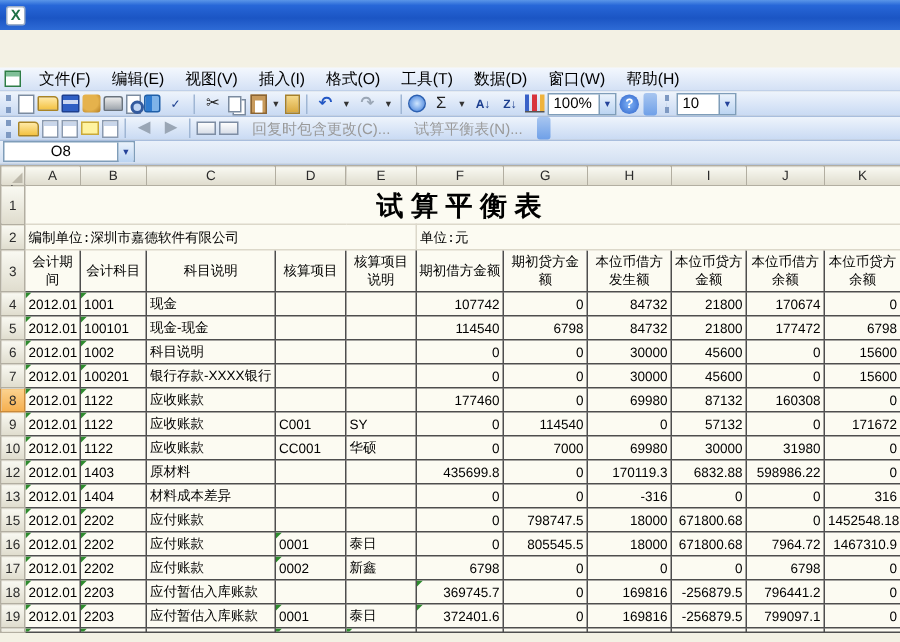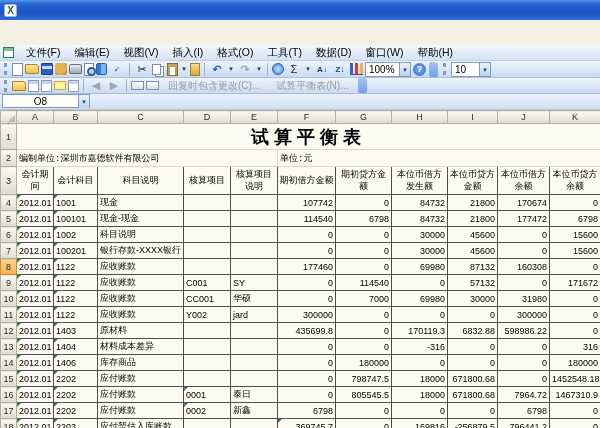--- a/index.html
+++ b/index.html
@@ -328,34 +328,20 @@
             <td class="b txt">CC001</td>
             <td class="b txt">华硕</td>
             <td class="b num">0</td>
             <td class="b num">7000</td>
             <td class="b num">69980</td>
             <td class="b num">30000</td>
             <td class="b num">31980</td>
             <td class="b num">0</td>
           </tr>
           <tr style="height:16px">
-            <th class="rowh">11</th>
-            <td class="b txt"><span class="tri"></span>2012.01</td>
-            <td class="b txt"><span class="tri"></span>1122</td>
-            <td class="b txt">应收账款</td>
-            <td class="b txt">Y002</td>
-            <td class="b txt">jard</td>
-            <td class="b num">300000</td>
-            <td class="b num">0</td>
-            <td class="b num">0</td>
-            <td class="b num">0</td>
-            <td class="b num">300000</td>
-            <td class="b num">0</td>
-          </tr>
-          <tr style="height:16px">
             <th class="rowh">12</th>
             <td class="b txt"><span class="tri"></span>2012.01</td>
             <td class="b txt"><span class="tri"></span>1403</td>
             <td class="b txt">原材料</td>
             <td class="b txt"></td>
             <td class="b txt"></td>
             <td class="b num">435699.8</td>
             <td class="b num">0</td>
             <td class="b num">170119.3</td>
             <td class="b num">6832.88</td>
@@ -368,34 +354,20 @@
             <td class="b txt"><span class="tri"></span>1404</td>
             <td class="b txt">材料成本差异</td>
             <td class="b txt"></td>
             <td class="b txt"></td>
             <td class="b num">0</td>
             <td class="b num">0</td>
             <td class="b num">-316</td>
             <td class="b num">0</td>
             <td class="b num">0</td>
             <td class="b num">316</td>
-          </tr>
-          <tr style="height:16px">
-            <th class="rowh">14</th>
-            <td class="b txt"><span class="tri"></span>2012.01</td>
-            <td class="b txt"><span class="tri"></span>1406</td>
-            <td class="b txt">库存商品</td>
-            <td class="b txt"></td>
-            <td class="b txt"></td>
-            <td class="b num">0</td>
-            <td class="b num">180000</td>
-            <td class="b num">0</td>
-            <td class="b num">0</td>
-            <td class="b num">0</td>
-            <td class="b num">180000</td>
           </tr>
           <tr style="height:16px">
             <th class="rowh">15</th>
             <td class="b txt"><span class="tri"></span>2012.01</td>
             <td class="b txt"><span class="tri"></span>2202</td>
             <td class="b txt">应付账款</td>
             <td class="b txt"></td>
             <td class="b txt"></td>
             <td class="b num">0</td>
             <td class="b num">798747.5</td>
@@ -437,20 +409,34 @@
             <td class="b txt"><span class="tri"></span>2012.01</td>
             <td class="b txt"><span class="tri"></span>2203</td>
             <td class="b txt">应付暂估入库账款</td>
             <td class="b txt"></td>
             <td class="b txt"></td>
             <td class="b num"><span class="tri"></span>369745.7</td>
             <td class="b num">0</td>
             <td class="b num">169816</td>
             <td class="b num">-256879.5</td>
             <td class="b num">796441.2</td>
+            <td class="b num">0</td>
+          </tr>
+          <tr style="height:16px">
+            <th class="rowh">19</th>
+            <td class="b txt"><span class="tri"></span>2012.01</td>
+            <td class="b txt"><span class="tri"></span>2203</td>
+            <td class="b txt">应付暂估入库账款</td>
+            <td class="b txt"><span class="tri"></span>0001</td>
+            <td class="b txt">泰日</td>
+            <td class="b num"><span class="tri"></span>372401.6</td>
+            <td class="b num">0</td>
+            <td class="b num">169816</td>
+            <td class="b num">-256879.5</td>
+            <td class="b num">799097.1</td>
             <td class="b num">0</td>
           </tr>
           <tr style="height:3px">
             <th class="rowh"></th>
             <td class="b">
               <span class="tri"></span>
             </td>
             <td class="b">
               <span class="tri"></span>
             </td>

